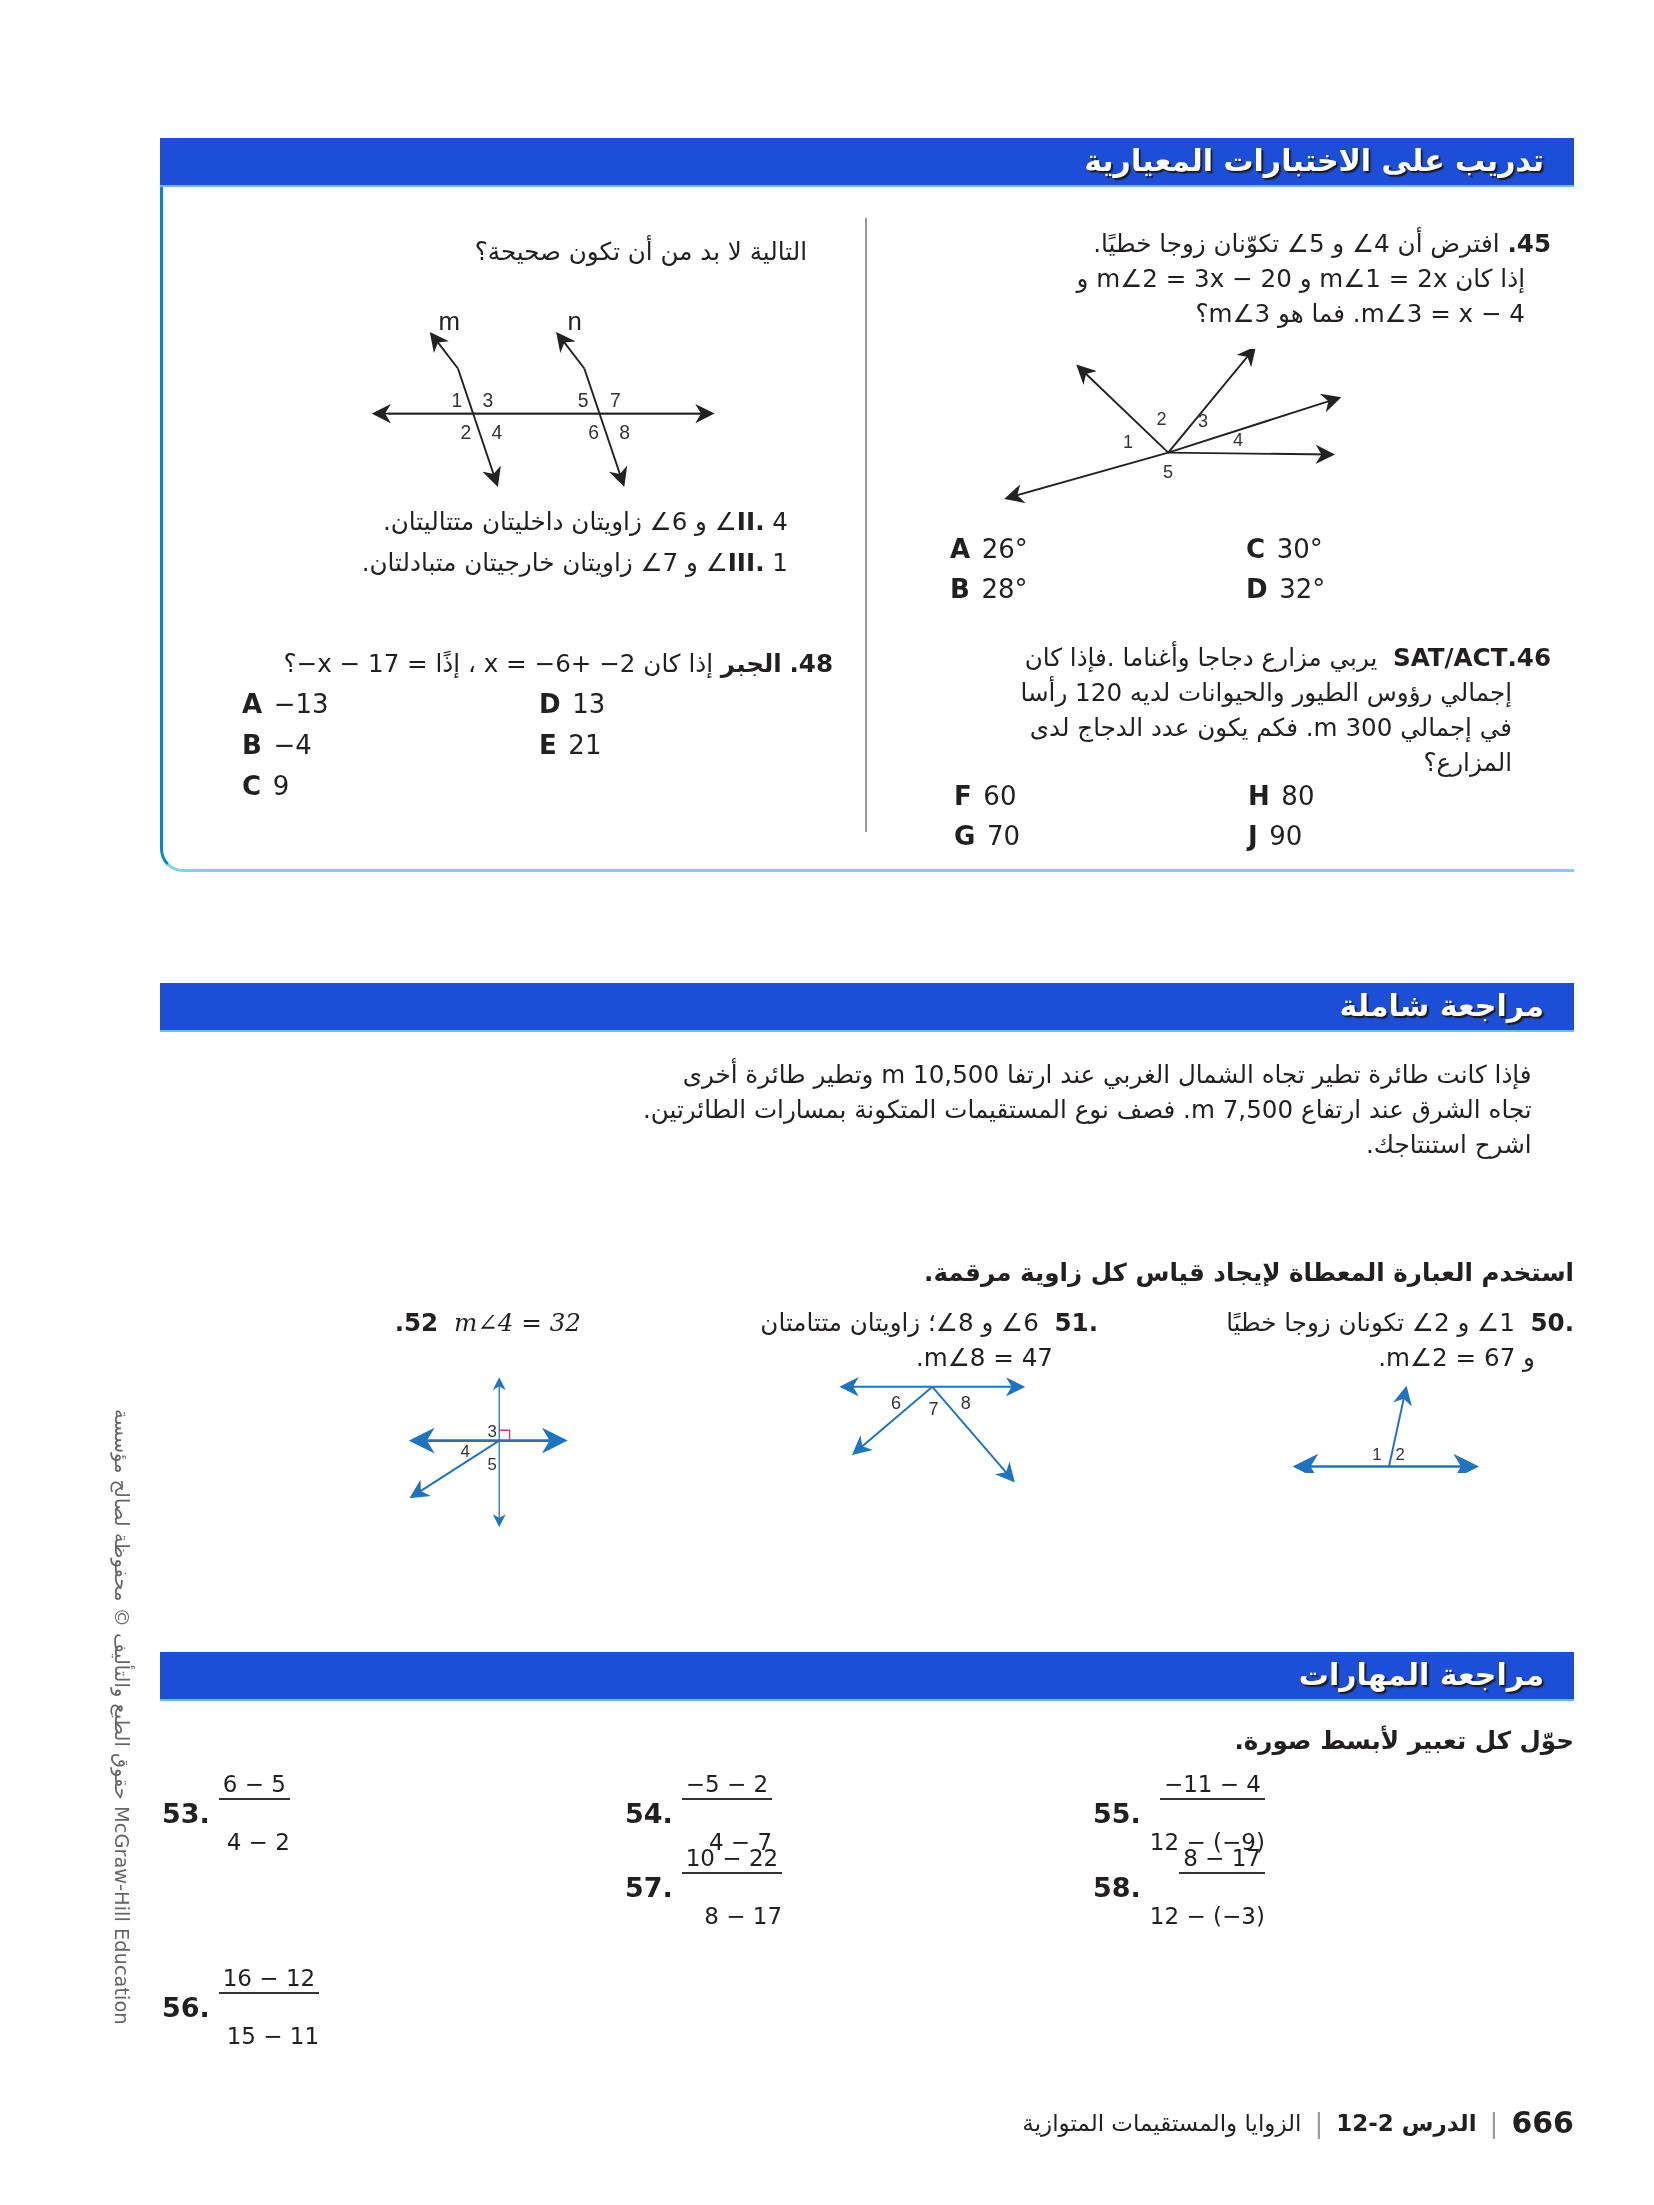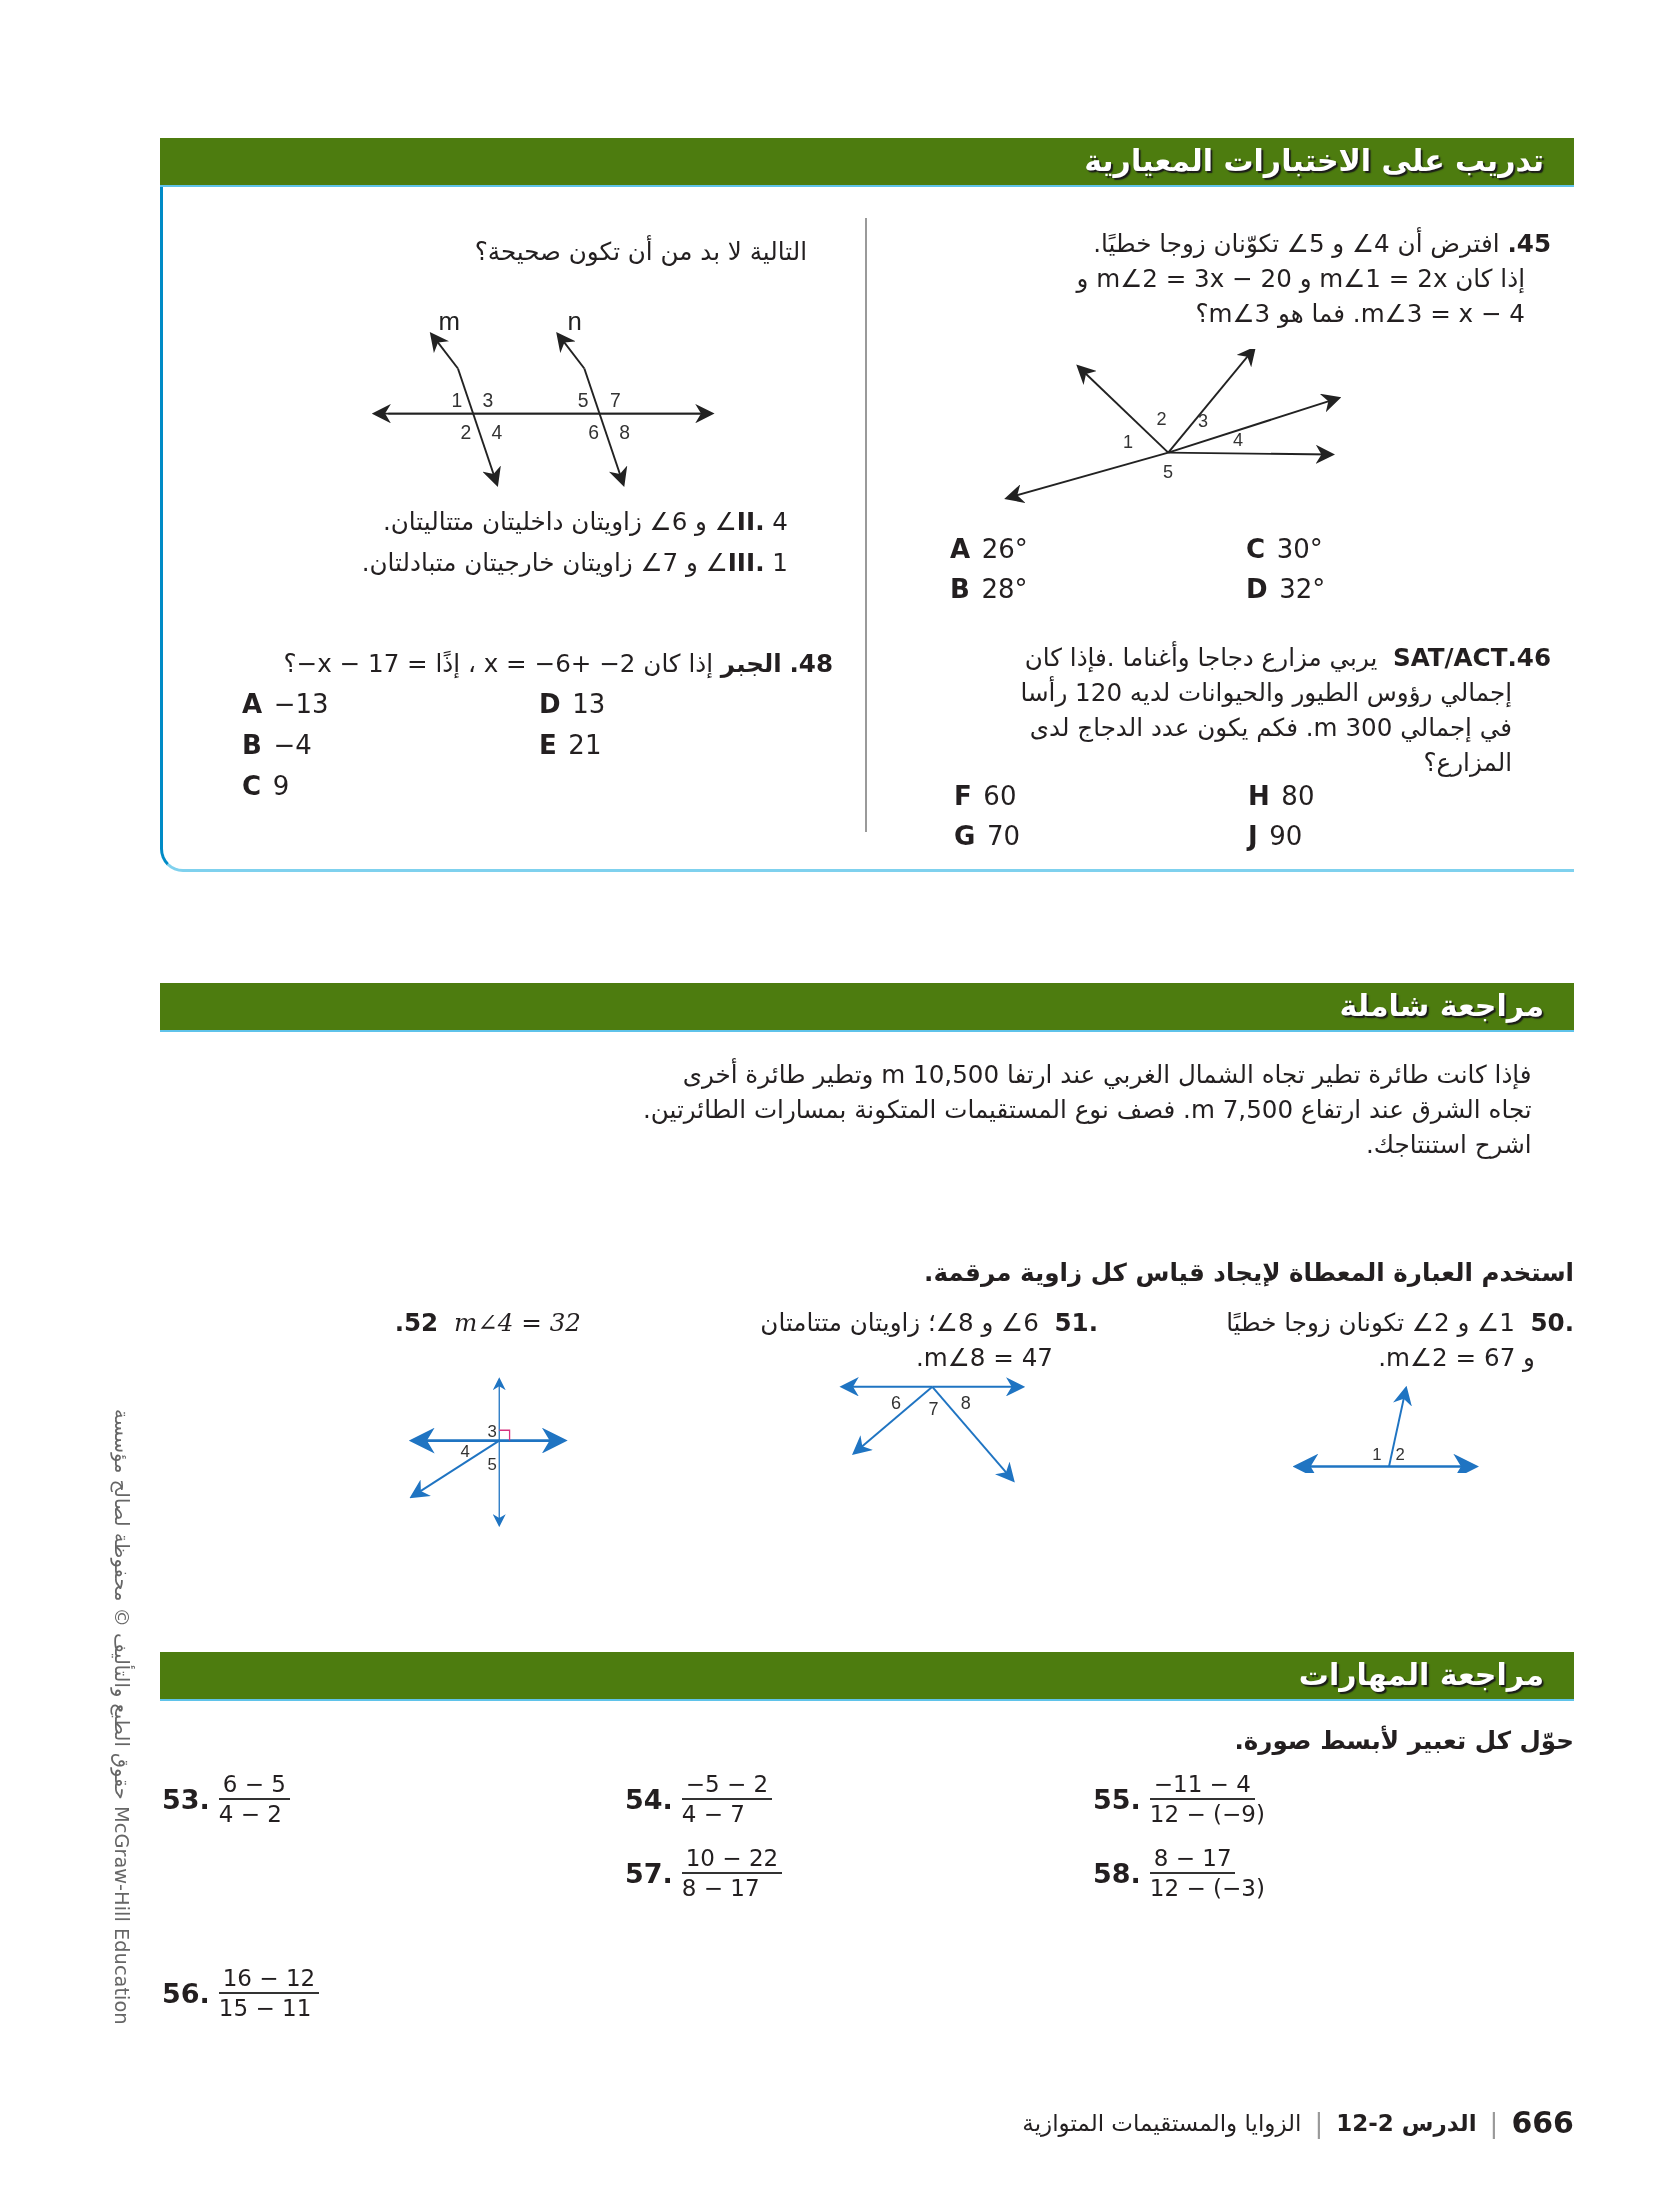--- a/index.html
+++ b/index.html
@@ -2,21 +2,21 @@
 <html style="font-size:10.3px"><head>
 <meta charset="utf-8">
 <style>
   * { box-sizing: border-box; margin: 0; padding: 0; }
   html, body { width: 1654px; height: 2205px; background: #ffffff; }
   body { position: relative; font-family: "DejaVu Sans", sans-serif; color: #231f20; overflow: hidden; }
   .abs { position: absolute; }
   .rtl { direction: rtl; text-align: right; unicode-bidi: plaintext; }
   .bar {
     position: absolute; left: 160px; width: 1414px; height: 49px;
-    background: #4d7c0f; border-bottom: 2.6px solid #5fc3ea;
+    background: #1d4ed8; border-bottom: 2.6px solid #5fc3ea;
   }
   .bar-title {
     position: absolute; right: 30px; top: 5.2px;
     font-family: "DejaVu Sans", sans-serif; font-weight: bold; font-size: 30px;
     color: #ffffff; direction: rtl;
     text-shadow: 1.9px 1.9px 1.3px #1a1a1a;
   }
   .panel {
     position: absolute; left: 160px; top: 187px; width: 1414px; height: 685px;
     border-left: 3.2px solid #008bc6; border-bottom: 3.2px solid #7fd1ee;
@@ -24,21 +24,21 @@
   }
   .divider { position: absolute; left: 865px; top: 218px; width: 1.9px; height: 614px; background: #9a9a9a; }
   .q { font-size: 24.6px; line-height: 35px; }
   .num { font-weight: bold; }
   .bold { font-weight: bold; }
   .opt { position: absolute; font-size: 26px; }
   .opt .letter { font-weight: bold; margin-right: 11.6px; }
   .math { font-family: "DejaVu Serif", serif; font-style: italic; }
   .frac-item { position: absolute; display: flex; align-items: center; }
   .frac-num-label { font-weight: bold; font-size: 27px; margin-right: 9px; }
-  .frac { display: inline-flex; flex-direction: column; align-items: flex-start; font-size: 23px; line-height: 28.4px; }
+  .frac { display: inline-flex; flex-direction: column; align-items: flex-end; font-size: 23px; line-height: 28.4px; gap: 28px; }
   .frac .top { border-bottom: 2.6px solid #333; padding: 0 3.9px; }
   .footer { position: absolute; right: 80px; top: 2105px; font-size: 23px; direction: rtl; display: flex; align-items: center; gap: 13px; }
   .footer .pg { font-weight: bold; font-size: 30px; }
   .footer .sep { color: #999; font-size: 26px; }
   .vert {
     position: absolute; left: 107px; top: 1409px;
     transform-origin: 0 0; transform: rotate(90deg) translateY(-26px);
     font-size: 19.4px; color: #666; white-space: nowrap; width: 646px;
   }
   .aviation { color: #0088c4; font-weight: bold; }

